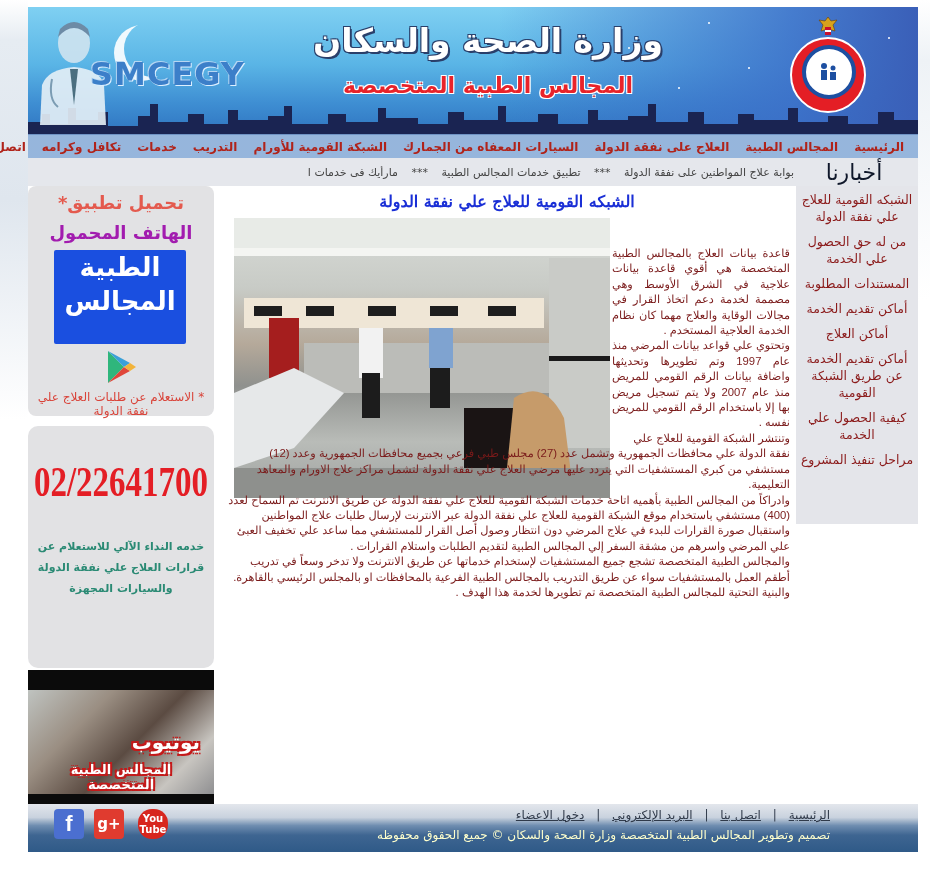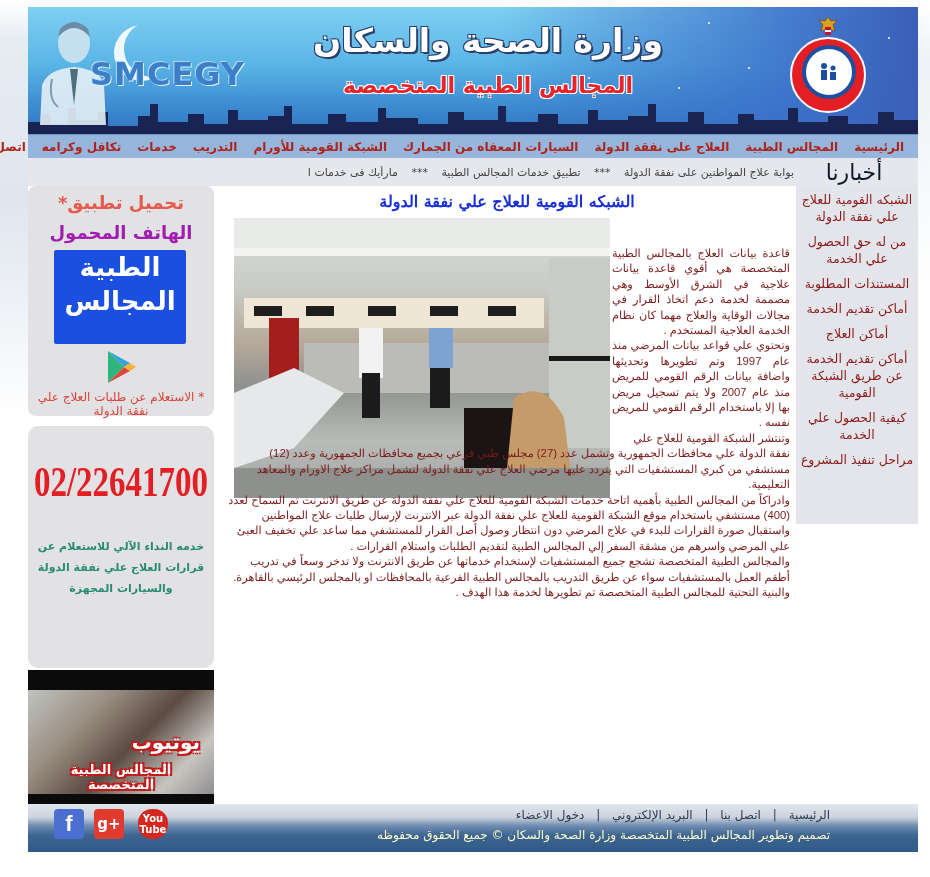--- a/index.html
+++ b/index.html
@@ -173,21 +173,21 @@
     }
 
     
     .footer {
       width: 890px; height: 48px; position: relative;
       background: linear-gradient(to bottom, #e3e6ec 0%, #c9d2de 28%, #6f8db0 45%, #3e6591 65%, #2f5a88 100%);
     }
     .footer-links {
       position: absolute; right: 88px; top: 4px; direction: rtl; font-size: 12px; color: #303a4a;
     }
-    .footer-links .fl { color: #303a4a; cursor: pointer; margin-top: 16px; }
+    .footer-links .fl { text-decoration: underline; color: #303a4a; cursor: pointer; margin-top: 16px; }
     .footer-links .sep { margin: 0 8px; color: #303a4a; }
     .footer-copy {
       position: absolute; right: 88px; top: 24px; direction: rtl; font-size: 12px; color: #ffffcc;
     }
     .social { position: absolute; top: 5px; width: 30px; height: 30px; border-radius: 4px; color: #fff; font-weight: bold; text-align: center; cursor: pointer; }
     .social.fb { left: 26px; background: #4b6fd0; font-size: 22px; line-height: 30px; font-family: "Liberation Sans", sans-serif; }
     .social.gp { left: 66px; background: #e03b2f; font-size: 15px; line-height: 30px; }
     .social.yt { left: 110px; background: #d7261e; font-size: 10px; line-height: 11px; padding-top: 4px; border-radius: 14px; }
   </style>
 </head>

